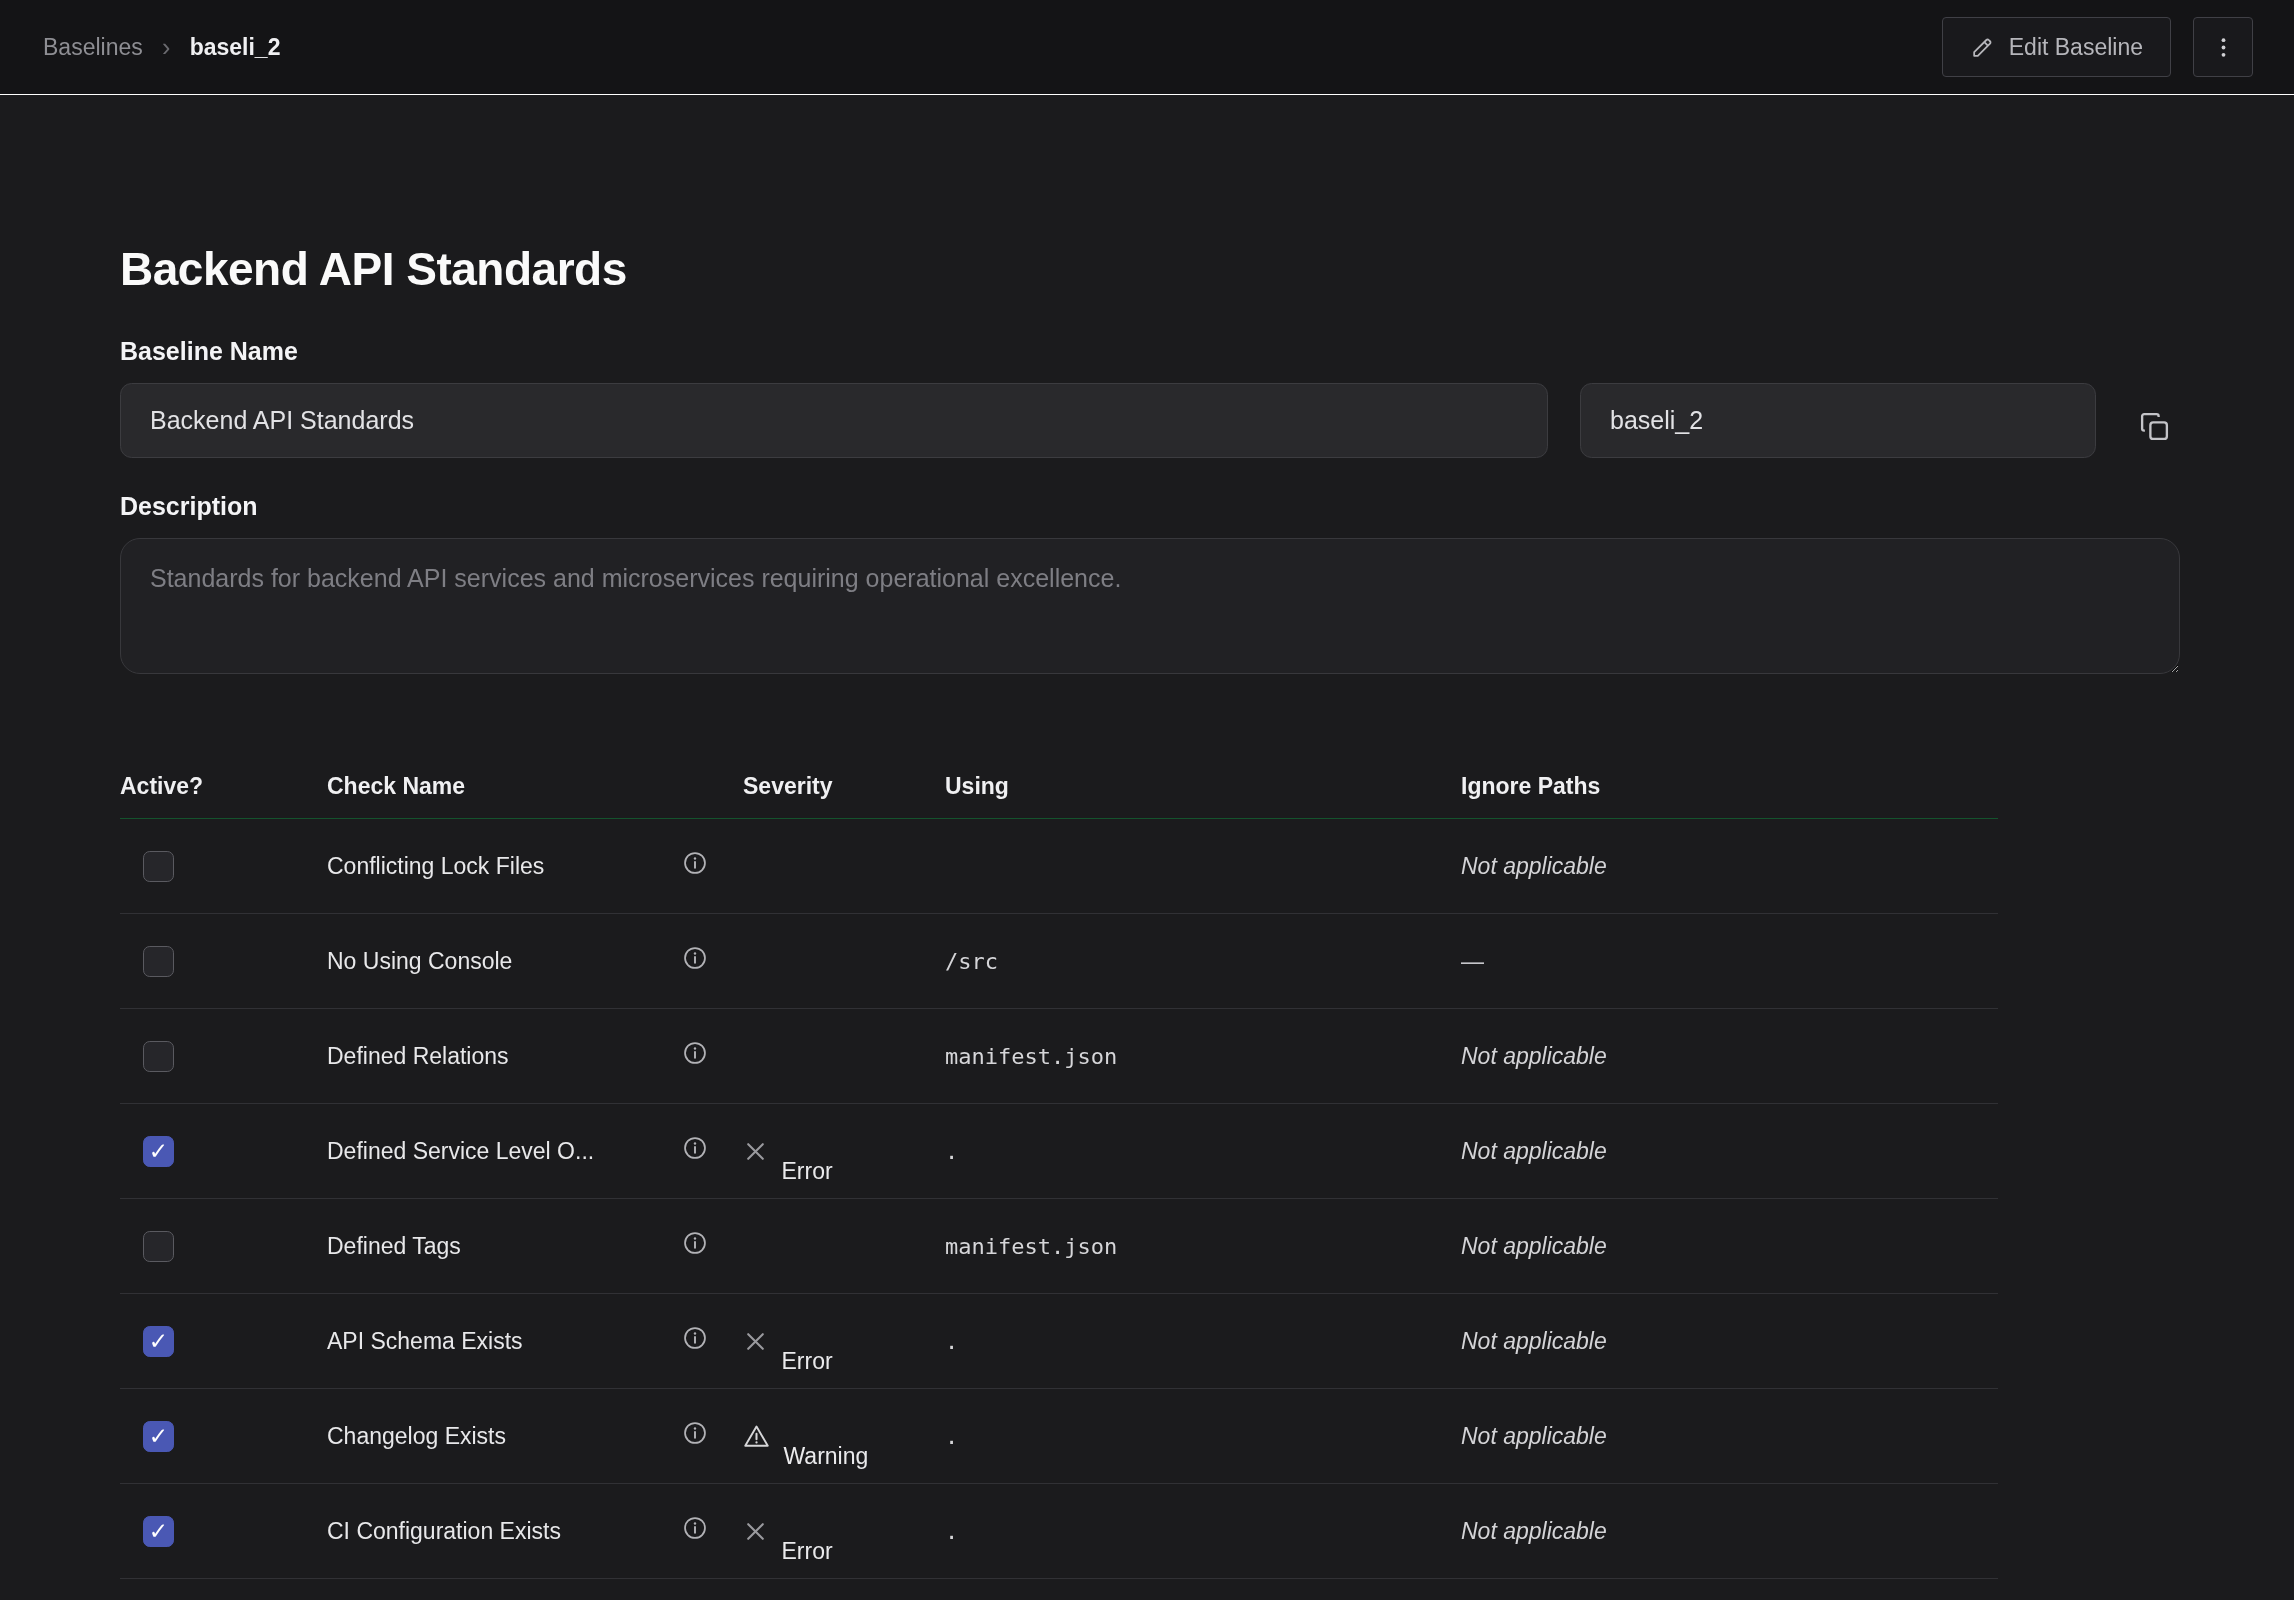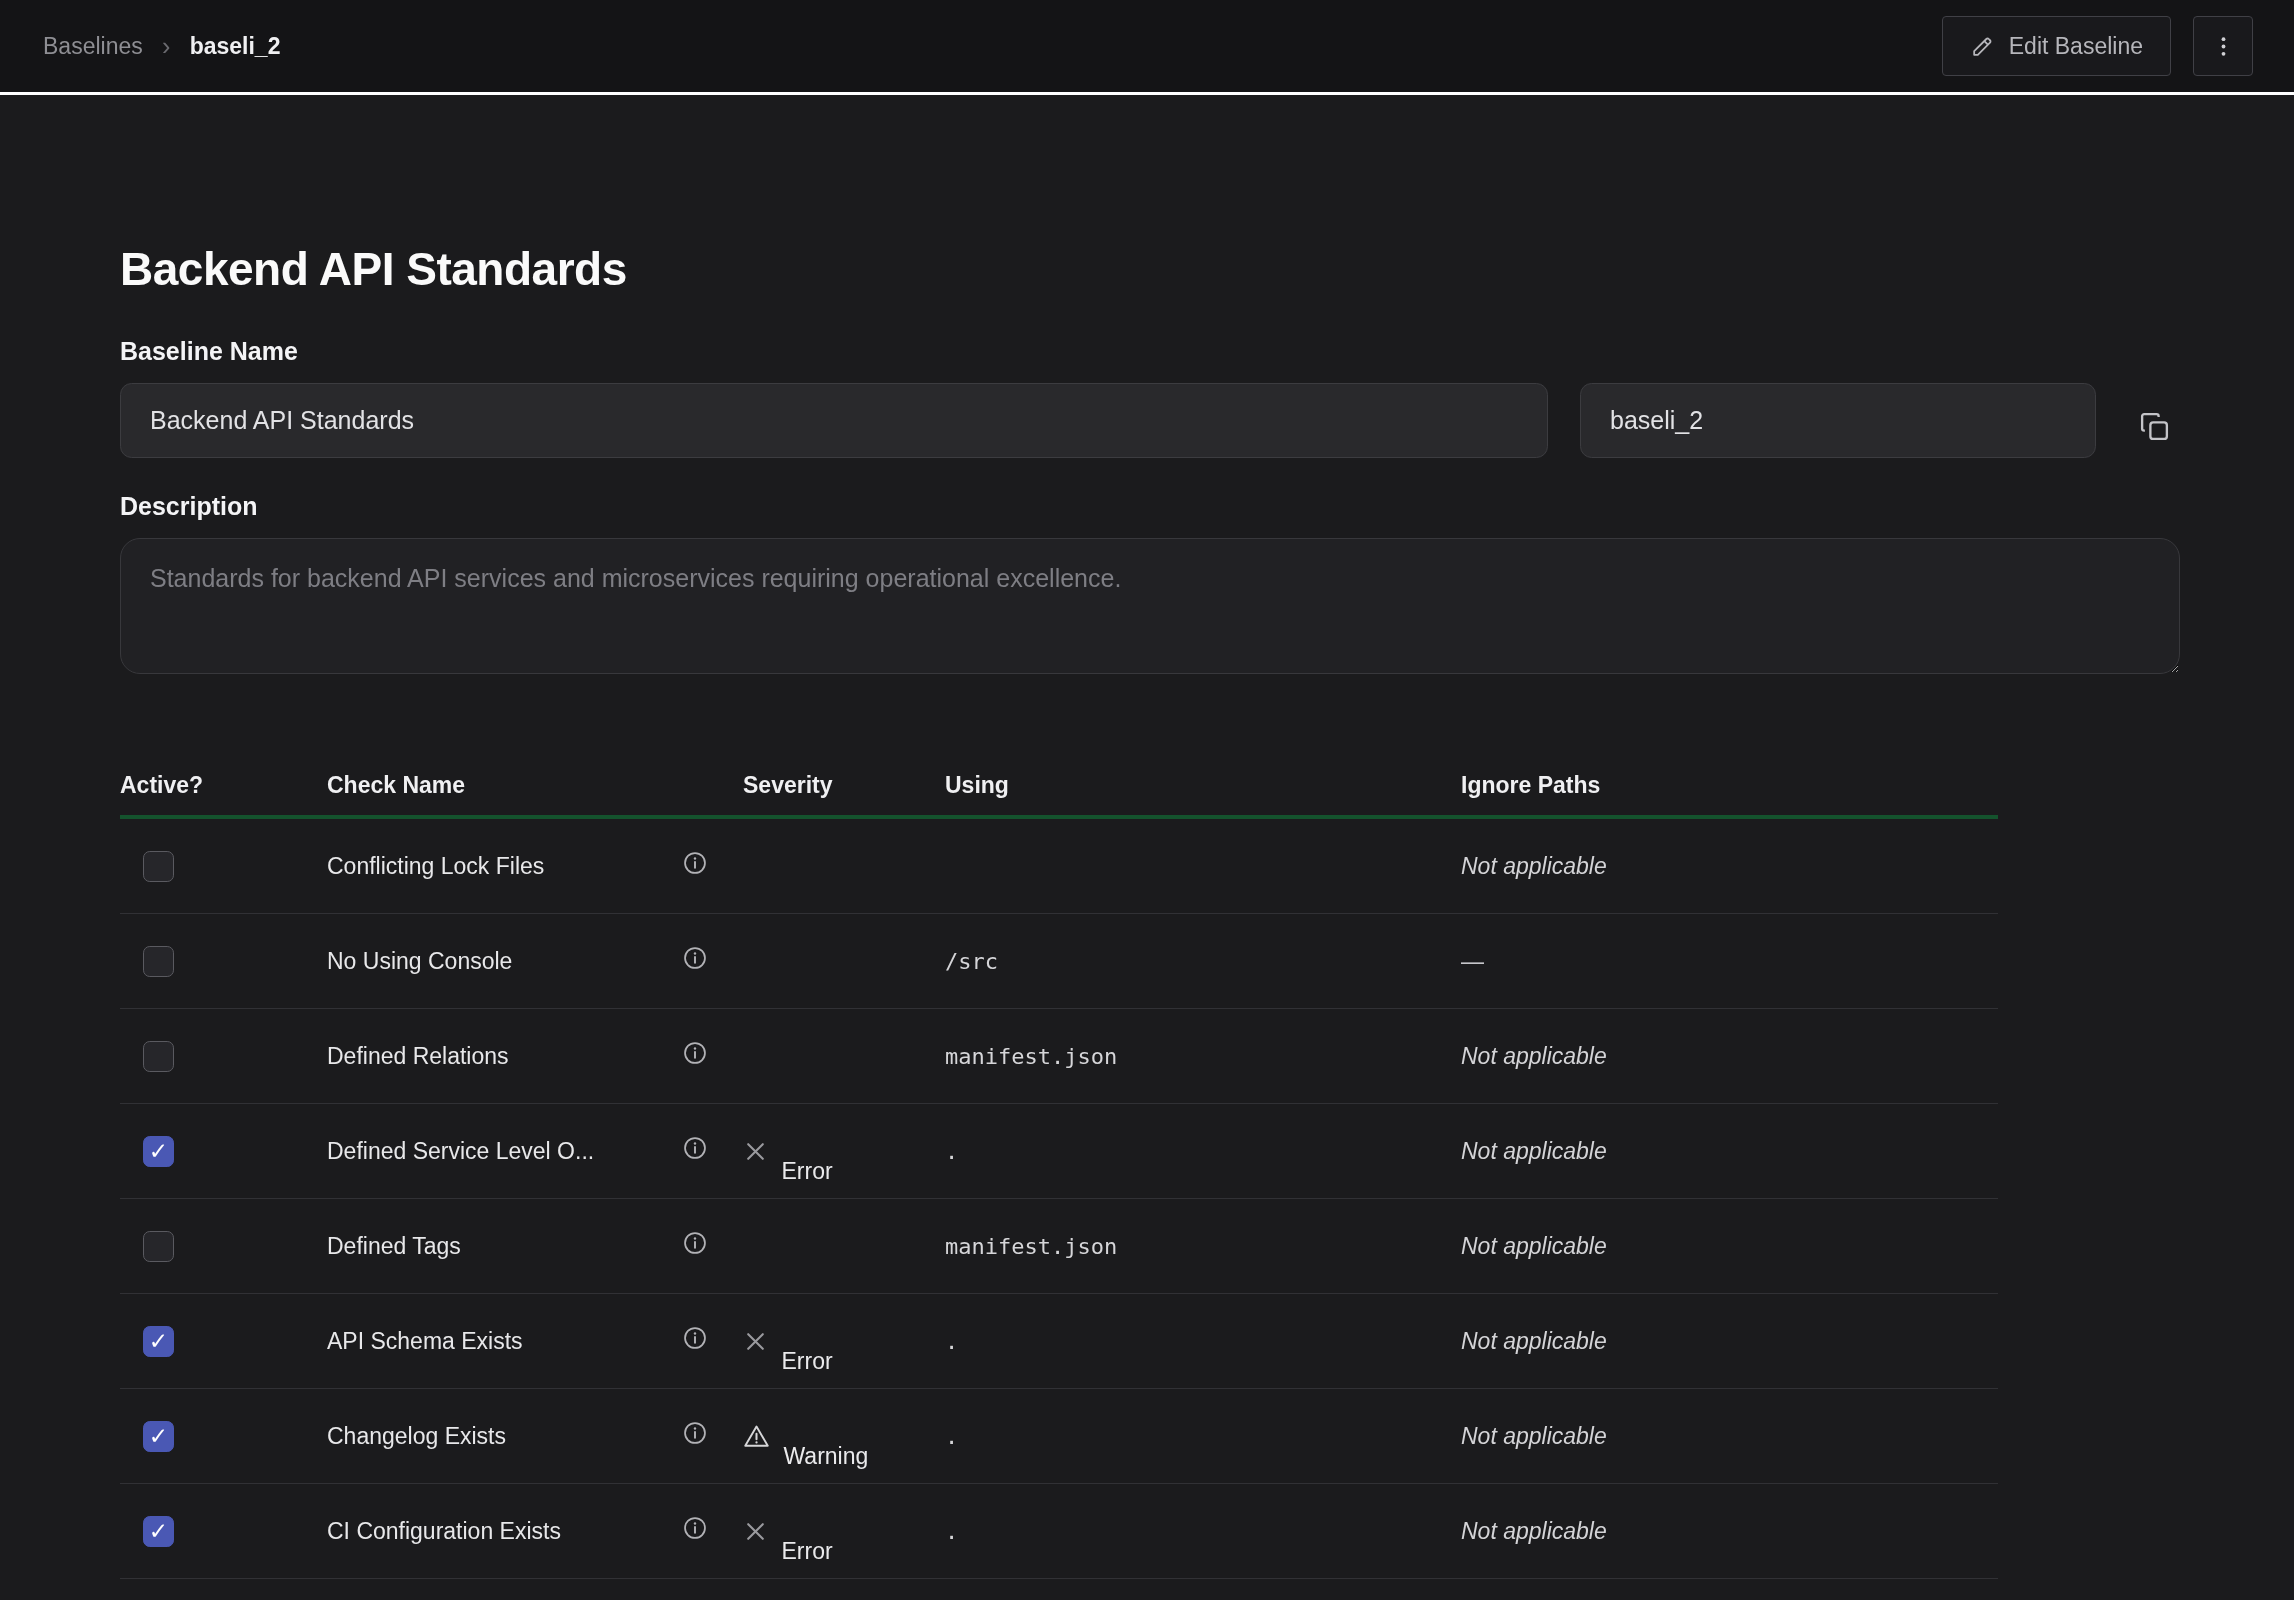--- a/index.html
+++ b/index.html
@@ -13,21 +13,21 @@
   html,body{width:2294px;height:1601px;overflow:hidden;}
   body{
     background:var(--page-bg);
     font-family:"Liberation Sans","DejaVu Sans",sans-serif;
     color:#e8e8ea;
   }
   
   .topbar{
     height:95px;
     background:var(--topbar-bg);
-    border-bottom:3px solid #ffffff;
+    border-bottom:1px solid #ffffff;
     display:flex;
     align-items:center;
     justify-content:space-between;
     padding:0 41px 0 43px;
   }
   .breadcrumb{display:flex;align-items:center;gap:19.3px;font-size:23px;}
   .crumb{color:#8e8e93;cursor:pointer;}
   .crumb.current{color:#f0f0f2;font-weight:600;cursor:default;}
   .crumb-sep{color:#6a6a6f;font-size:25px;line-height:1;}
   .topbar-actions{display:flex;align-items:center;gap:22px;}
@@ -72,21 +72,21 @@
     padding:25px 29px;outline:none;resize:both;
   }
   .desc-input::placeholder{color:#7e7e84;}
   
   .checks-table{margin-top:77px;width:1878px;}
   .t-grid{
     display:grid;
     grid-template-columns:207px 319px 97px 202px 516px 539px;
     align-items:center;
   }
-  .t-header{height:64px;border-bottom:4px solid #14532d;}
+  .t-header{height:64px;border-bottom:1px solid #14532d;}
   .th{font-size:23px;font-weight:700;color:#f0f0f2;}
   .t-row{height:95px;border-bottom:1px solid #313135;}
   .td{font-size:23px;color:#e8e8ea;}
   .td-active{padding-left:23px;}
   .checkbox{
     display:block;width:31px;height:31px;border-radius:6.8px;
     border:1.9px solid #5a5a60;background:#26262a;cursor:pointer;
     position:relative;
   }
   .checkbox.checked{

